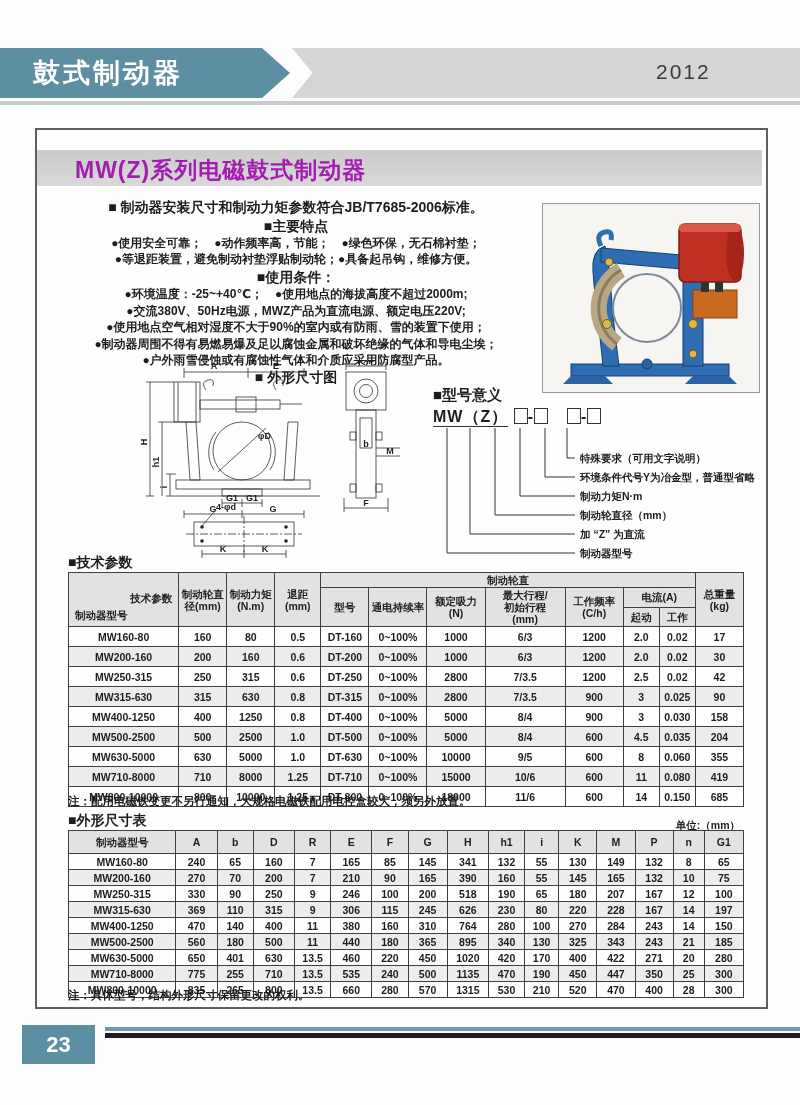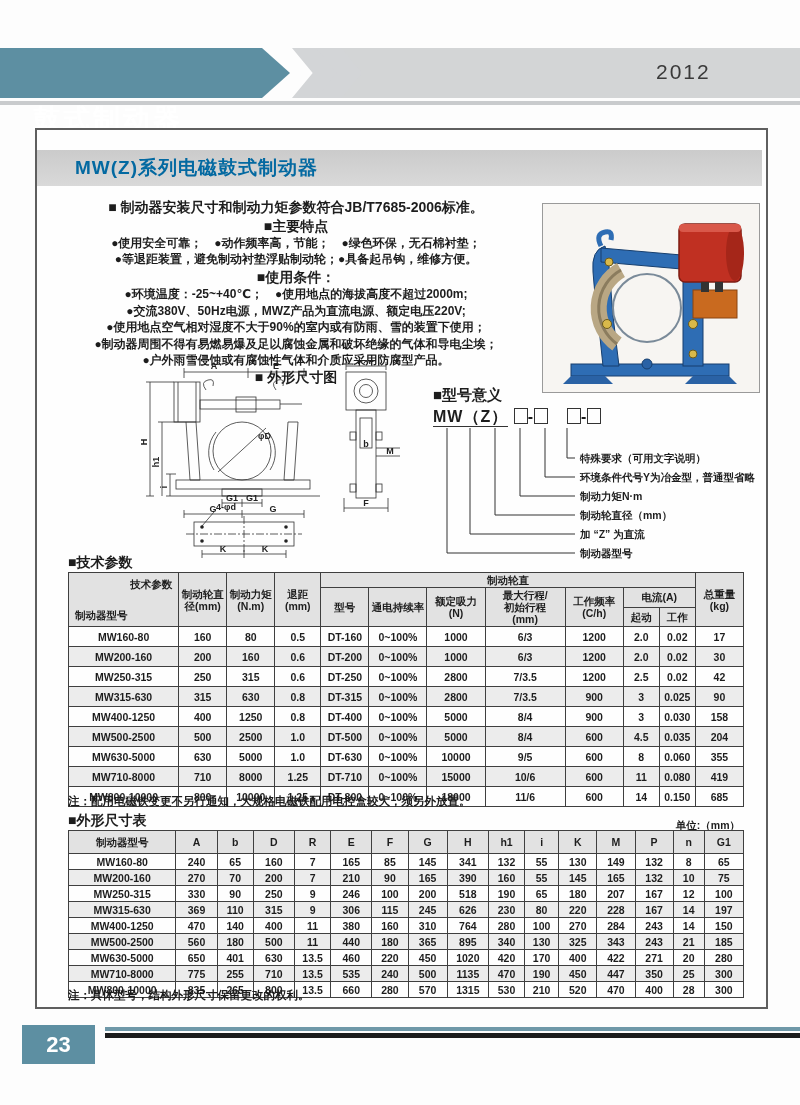--- a/index.html
+++ b/index.html
@@ -5,30 +5,30 @@
   html,body{margin:0;padding:0;}
   body{
     width:800px;height:1105px;position:relative;background:#fdfdfd;
     font-family:"Liberation Sans","DejaVu Sans",sans-serif;color:#1d1d1d;overflow:hidden;
   }
   
   .banner-grey{position:absolute;left:336px;right:0;top:48px;height:50px;background:#d3d5d6;
     clip-path:polygon(0 0,100% 0,100% 100%,0 100%,24px 50%);}
   .banner-teal{position:absolute;left:0;top:48px;width:290px;height:50px;background:#5d8fa2;
     clip-path:polygon(0 0,262px 0,100% 50%,262px 100%,0 100%);}
-  .banner-title{position:absolute;left:33px;top:55px;font-size:27px;font-weight:700;color:#fff;letter-spacing:3px;margin-top:46px;}
+  .banner-title{position:absolute;left:33px;top:55px;font-size:27px;font-weight:700;color:#fff;letter-spacing:3px;}
   .chev{position:absolute;top:48px;width:46px;height:50px;background:#d3d5d7;
     clip-path:polygon(0 0,55% 0,100% 50%,55% 100%,0 100%,45% 50%);}
   .chev.c1{left:292px;} .chev.c2{left:316px;}
   .banner-year{position:absolute;left:656px;top:60px;font-size:21px;color:#3a3a3a;letter-spacing:2px;}
   .banner-underline{position:absolute;left:0;right:0;top:101px;height:4px;background:#c9cbcd;}
   
   .content-box{position:absolute;left:35px;top:128px;width:729px;height:877px;border:2px solid #5f5f5f;background:#fefefe;}
   .title-bar{position:absolute;left:37px;top:150px;width:725px;height:36px;background:linear-gradient(#cbcbcb,#d9d9d9);}
-  .doc-title{position:absolute;left:75px;top:155px;font-size:19px;font-weight:700;color:#0369a1;letter-spacing:1px;}
+  .doc-title{position:absolute;left:75px;top:155px;font-size:23px;font-weight:700;color:#a21caf;letter-spacing:1px;}
   
   .intro{position:absolute;left:46px;top:198px;width:500px;text-align:center;}
   .tl{font-size:12px;font-weight:700;line-height:16.4px;white-space:nowrap;}
   .tl.th{font-size:14px;line-height:18.5px;}
   
   .photo-box{position:absolute;left:542px;top:203px;width:216px;height:188px;border:1px solid #9a9a9a;background:#f7f5f2;}
   
   .drawing{position:absolute;left:136px;top:360px;width:300px;height:198px;}
   .drawing svg text{font-family:"Liberation Sans",sans-serif;font-size:9px;font-weight:700;fill:#222;}
   
@@ -48,21 +48,21 @@
   .dtable th,.dtable td{border:1px solid #3f3f3f;font-size:10.5px;font-weight:700;text-align:center;padding:1px 1px;overflow:hidden;}
   .dtable th{background:#e2e2e2;white-space:pre-line;line-height:12px;}
   #tech-table{top:572px;}
   #tech-table td{height:17px;}
   #dims-table{top:830px;}
   #dims-table td{height:13px;}
   #dims-table th{height:20px;}
   tr.alt td{background:#ececec;}
   .diag{position:relative;background:
     linear-gradient(to bottom right,transparent calc(50% - 0.7px),#444 calc(50% - 0.7px),#444 calc(50% + 0.7px),transparent calc(50% + 0.7px)),#e2e2e2;}
-  .diag .tr{position:absolute;top:5px;right:6px;margin-left:40px;}
+  .diag .tr{position:absolute;top:19px;right:6px;margin-left:40px;}
   .diag .bl{position:absolute;bottom:5px;left:6px;}
   .note{position:absolute;left:68px;font-size:11.5px;font-weight:700;white-space:nowrap;}
   
   .page-chip{position:absolute;left:22px;top:1025px;width:73px;height:39px;background:#5d8fa2;
     display:flex;align-items:center;justify-content:center;}
   .page-chip span{color:#fff;font-size:22px;font-weight:700;}
   .foot-teal{position:absolute;left:105px;right:0;top:1027px;height:4px;background:#6f98a8;}
   .foot-black{position:absolute;left:105px;right:0;top:1033px;height:5px;background:#1c1c1c;}
 </style>
 </head>

